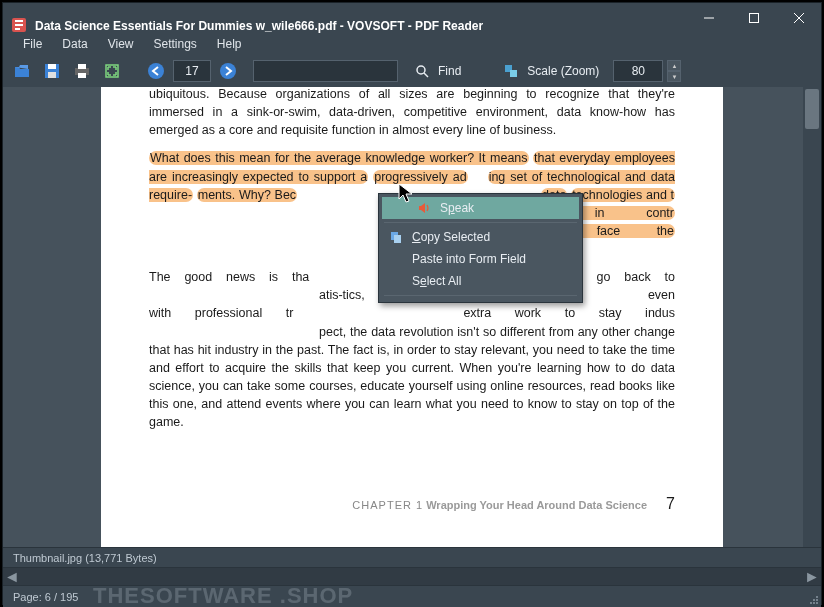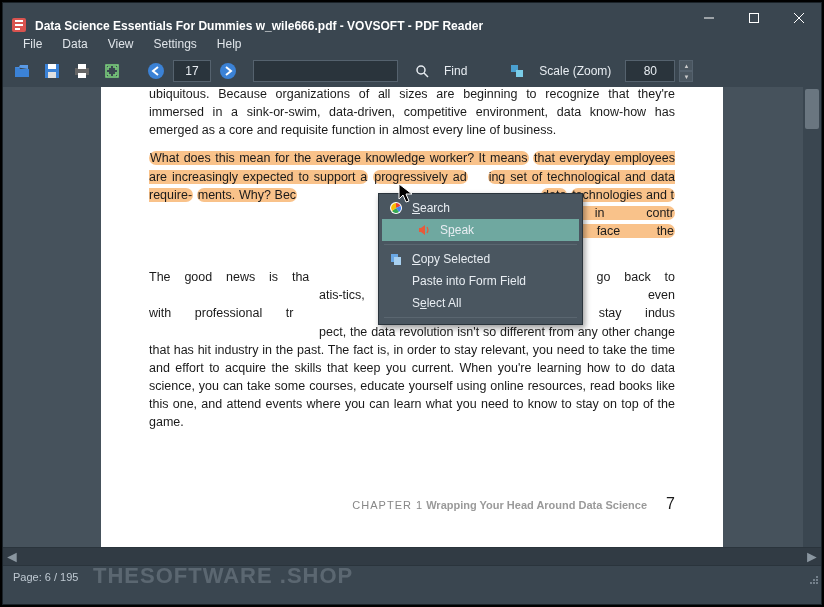--- a/index.html
+++ b/index.html
@@ -9,21 +9,21 @@
 .titlebar-icon { width: 16px; height: 16px; margin-right: 8px; display:flex; align-items:center; justify-content:center;}
 .titlebar-title { flex: 1; font-weight: 600; }
 .winbtns { display: flex; }
 .winbtn { width: 45px; height: 30px; display: flex; align-items: center; justify-content: center; color: #fff; cursor: pointer; }
 .menubar { height: 22px; display: flex; align-items: center; padding-left: 12px; color: #e0e5ea; font-size: 12px; gap: 4px; }
 .menuitem { padding: 2px 8px; cursor: pointer; }
 .toolbar { height: 32px; display: flex; align-items: center; padding: 0 6px; gap: 4px; }
 .tbtn { width: 26px; height: 24px; display: flex; align-items: center; justify-content: center; cursor: pointer; border-radius: 2px; }
 .pagenum { width: 38px; height: 22px; background: #2a343c; color: #e8edf2; border: 1px solid #55626e; font-size: 12px; text-align: center; }
 .searchbox { width: 145px; height: 22px; background: #2a343c; border: 1px solid #55626e; margin-left: 8px; }
-.tlabelbtn { height: 24px; display: flex; align-items: center; gap: 6px; padding: 0 10px; color: #e8edf2; font-size: 12px; cursor: pointer; border-radius: 2px; }
+.tlabelbtn { height: 24px; display: flex; align-items: center; padding: 0 10px; color: #e8edf2; font-size: 12px; cursor: pointer; border-radius: 2px; }
 .zoomval { width: 50px; height: 22px; background: #2a343c; color: #e8edf2; border: 1px solid #55626e; font-size: 12px; text-align: center; }
 .spin { width: 14px; height: 22px; display:flex; flex-direction:column; }
 .spin div { flex:1; background:#4a5660; border:1px solid #55626e; display:flex;align-items:center;justify-content:center;color:#ccc;font-size:6px;cursor:pointer;}
 .content { position: relative; height: 460px; background: #46525c; display: flex; justify-content: center; overflow: hidden; }
 .page { width: 622px; background: #fff; position: relative; padding: 0 48px; color: #1a1a1a; font-family: "Cambria", Georgia, serif; font-size: 12.5px; line-height: 1.45; }
 .page p { margin-bottom: 10px; text-align: justify; }
 .hl { background: #f9c28a; padding: 0 1px; border-radius: 7px; }
 .chapfoot { position: absolute; bottom: 32px; left: 0; right: 48px; text-align: right; font-size: 11px; color: #888; }
 .chapfoot .ch { letter-spacing: 1px; }
 .chapfoot .pg { font-size: 16px; color: #1a1a1a; margin-left: 16px; }
@@ -177,32 +177,20 @@
         <span style="font-weight:600;color:#9a9a9a">Wrapping Your Head Around Data Science</span>
         <span class="pg">7</span>
       </div>
     </div>
     <div class="scrollbar-v">
       <div class="scrollthumb"></div>
     </div>
   </div>
 
   <div class="ctxmenu">
-    <div class="ctxitem">
-      <span class="ctxicon">
-          <svg width="14" height="14">
-            <circle cx="7" cy="7" r="6" fill="#fff"></circle>
-            <path d="M7 2 A5 5 0 0 1 11.5 5 L7 7 Z" fill="#ea4335"></path>
-            <path d="M11.5 5 A5 5 0 0 1 10 11 L7 7 Z" fill="#4285f4"></path>
-            <path d="M10 11 A5 5 0 0 1 3 10 L7 7 Z" fill="#34a853"></path>
-            <path d="M3 10 A5 5 0 0 1 7 2 L7 7 Z" fill="#fbbc05"></path>
-          </svg>
-        </span>
-      <span class="ctxtext"><u>S</u>earch</span>
-    </div>
     <div class="ctxitem hovered">
       <span class="ctxicon">
           <svg width="14" height="14">
             <path d="M2 5 L4 5 L8 2 L8 12 L4 9 L2 9 Z" fill="#e85a3a"></path>
             <path d="M10 4 Q12 7 10 10" fill="none" stroke="#e85a3a" stroke-width="1.2"></path>
           </svg>
         </span>
       <span class="ctxtext">S<u>p</u>eak</span>
     </div>
     <div class="ctxsep"></div>
@@ -223,20 +211,23 @@
       <span class="ctxicon"></span>
       <span class="ctxtext">S<u>e</u>lect All</span>
     </div>
     <div class="ctxsep"></div>
   </div>
 
   <svg class="cursor" width="18" height="22">
       <path d="M1 1 L1 16 L5 12 L8 19 L11 18 L8 11 L14 11 Z" fill="#000" stroke="#fff" stroke-width="1"></path>
     </svg>
 
+  <div class="statusbar1">
+    <span>Thumbnail.jpg (13,771 Bytes)</span>
+  </div>
   <div class="scroll-h-outer">
     <div class="scroll-h-arrow">◄</div>
     <div class="scroll-h-track"></div>
     <div class="scroll-h-arrow">►</div>
   </div>
   <div class="statusbar2">
     <span>Page: 6 / 195</span>
     <span class="watermark">THESOFTWARE .SHOP</span>
     <svg class="resize-grip" width="12" height="12">
         <circle cx="10" cy="4" r="1" fill="#8a96a0"></circle>

